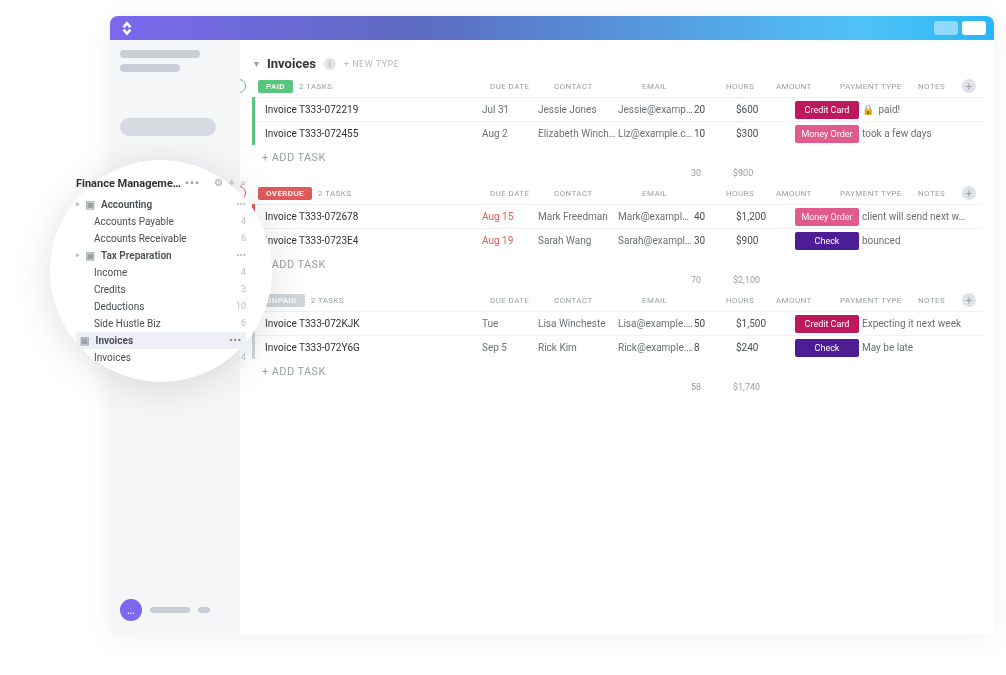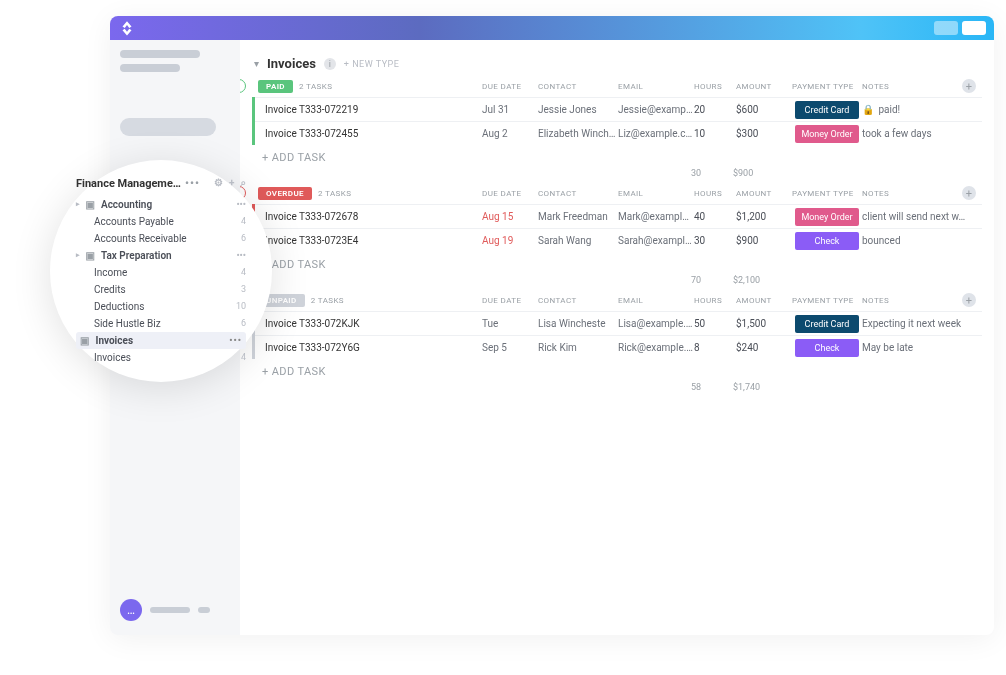--- a/index.html
+++ b/index.html
@@ -23,21 +23,21 @@
 .leftcol .chat .l1 { height:6px; width:40px; background:#c9ced6; border-radius:3px; }
 .leftcol .chat .l2 { height:6px; width:12px; background:#c9ced6; border-radius:3px; }
 
 .main { flex:1; background:#fff; overflow:auto; padding:16px 12px 40px 12px; }
 .main-head { display:flex; align-items:center; gap:8px; margin-bottom:8px; padding-left:2px; }
 .main-head .caret { color:#9aa0a6; font-size:10px; }
 .main-head .title { font-size:13px; font-weight:700; color:#333; }
 .main-head .info { width:12px; height:12px; border-radius:50%; background:#e3e5e9; color:#9aa0a6; font-size:9px; display:flex; align-items:center; justify-content:center; }
 .main-head .new-task { font-size:9px; color:#b8bcc4; letter-spacing:0.5px; }
 
-.colhead { display:grid; grid-template-columns: 230px 56px 80px 76px 42px 56px 70px 1fr 20px; gap:0; font-size:8px; color:#9aa0a6; text-transform:uppercase; letter-spacing:0.4px; padding:0 0 4px 0; align-items:center; }
+.colhead { display:grid; grid-template-columns: 230px 56px 80px 76px 42px 56px 70px 1fr 20px; gap:8px; font-size:8px; color:#9aa0a6; text-transform:uppercase; letter-spacing:0.4px; padding:0 0 4px 0; align-items:center; }
 .colhead .label-slot { display:flex; align-items:center; gap:6px; }
 .status-pill { display:inline-block; font-size:8px; font-weight:600; color:#fff; padding:2px 8px; border-radius:2px; letter-spacing:0.4px; }
 .status-circle { width:14px; height:14px; border-radius:50%; border:1.5px solid #aab0b8; background:#fff; position:relative; margin-left:-20px; margin-right:6px; }
 .status-circle.paid { border-color:#5ac57d; }
 .status-circle.overdue { border-color:#e05a5a; }
 .plus-circle { width:14px; height:14px; border-radius:50%; background:#dfe3e9; color:#9aa0a6; display:flex; align-items:center; justify-content:center; font-size:11px; }
 
 .group { margin-bottom:8px; position:relative; }
 .group .rows { border-left:3px solid transparent; }
 .group[data-accent="green"] .rows { border-left-color:#5ac57d; }
@@ -45,23 +45,23 @@
 .group[data-accent="grey"] .rows { border-left-color:#cfd3da; }
 
 .row { display:grid; grid-template-columns: 227px 56px 80px 76px 42px 56px 70px 1fr; align-items:center; height:24px; font-size:10px; color:#4a4e57; border-top:1px solid #eef0f3; background:#fff; }
 .row .name { padding-left:10px; font-weight:400; color:#333; }
 .row .due { color:#6b7079; }
 .row .due.overdue { color:#e05a5a; }
 .row .contact, .row .email { color:#6b7079; white-space:nowrap; overflow:hidden; text-overflow:ellipsis; }
 .row .amount { color:#4a4e57; }
 .row .pay { display:flex; justify-content:center; }
 .pay-badge { font-size:9px; color:#fff; padding:4px 0; width:64px; text-align:center; border-radius:2px; }
-.pay-badge.credit-card { background:#0c4a6e; }
+.pay-badge.credit-card { background:#be185d; }
 .pay-badge.money-order { background:#e05a8c; }
-.pay-badge.check { background:#8b5cf6; }
+.pay-badge.check { background:#4c1d95; }
 .row .notes { color:#6b7079; white-space:nowrap; overflow:hidden; text-overflow:ellipsis;}
 .notes .lock { color:#d9a441; margin-right:4px; }
 
 .totalrow { display:grid; grid-template-columns: 227px 56px 80px 76px 42px 56px 70px 1fr; font-size:9px; color:#9aa0a6; padding:4px 0 0 0; }
 .addtask { font-size:11px; color:#9aa0a6; padding:6px 0 0 10px; letter-spacing:0.4px; }
 
 
 .popover { position:absolute; left:50px; top:160px; width:222px; height:222px; border-radius:50%; background:#fff; box-shadow:0 6px 40px rgba(0,0,0,0.12); display:flex; align-items:center; justify-content:center; }
 .popover-inner { width:170px; font-size:10px; color:#4a4e57; }
 .pv-head { font-weight:700; font-size:11px; color:#333; display:flex; align-items:center; gap:4px; margin-bottom:6px; }

